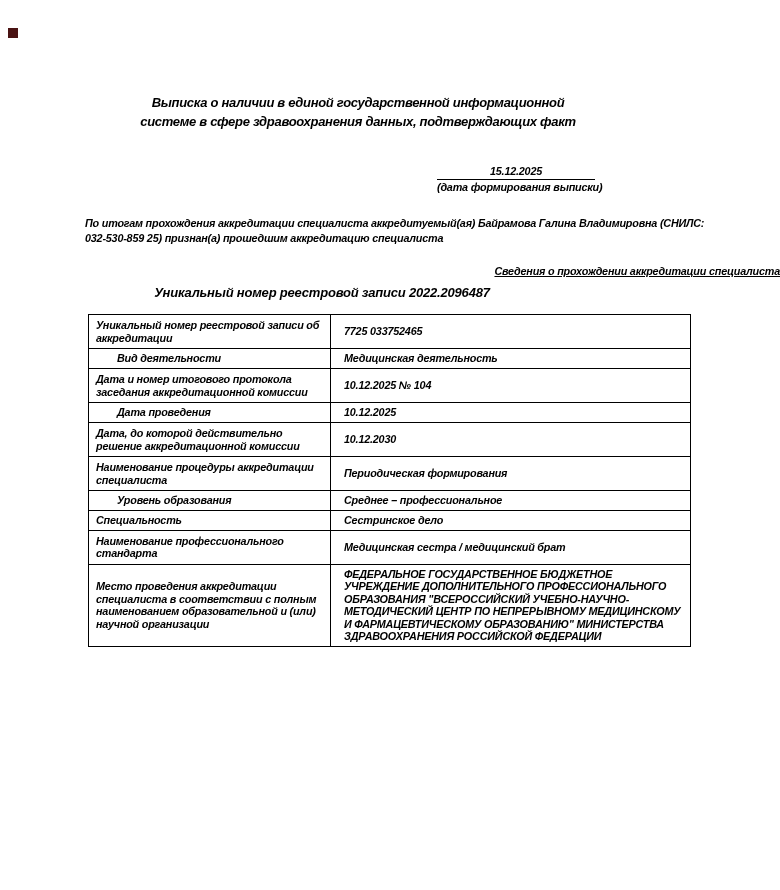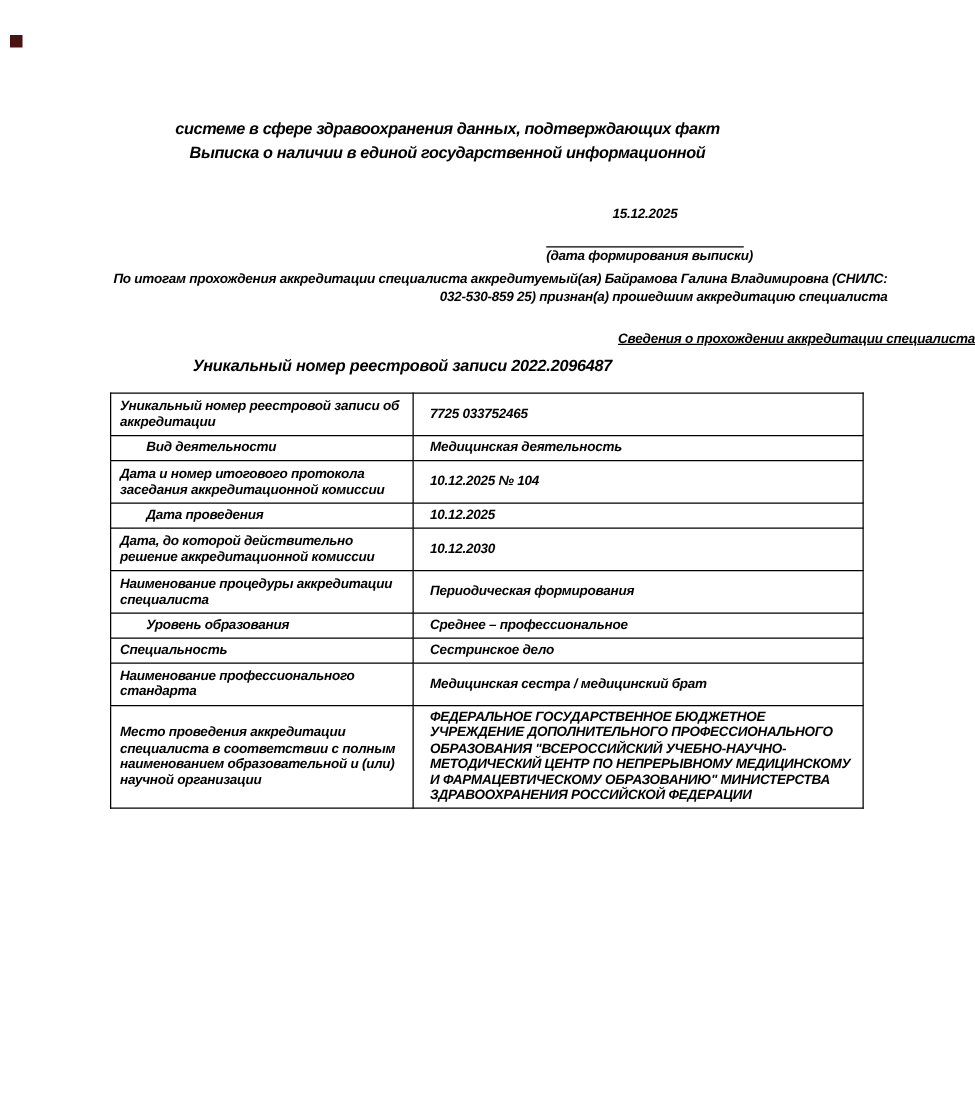--- a/index.html
+++ b/index.html
@@ -31,32 +31,32 @@
     letter-spacing: -0.3px;
   }
   .date-block {
     position: absolute;
     left: 437px; top: 165px;
     width: 158px;
     text-align: center;
     font-size: 10.8px;
   }
   .date-value {
-    padding-bottom: 20px;
+    padding-bottom: 2px;
     border-bottom: 1.5px solid #000;
   }
   .date-caption {
     padding-top: 1px;
     white-space: nowrap;
   }
   .intro {
     position: absolute;
-    left: 70px; top: 216px;
+    left: 85px; top: 216px;
     width: 640px;
-    text-align: right;
+    text-align: left;
     font-size: 10.8px;
     line-height: 15px;
   }
   .intro-line { white-space: nowrap; }
   .section-heading {
     position: absolute;
     left: 0; top: 265px;
     width: 780px;
     text-align: right;
     font-size: 10.8px;
@@ -93,22 +93,22 @@
   tr.rbig td { height: 78px; }
 </style>
 </head>
 <body>
 
 <div class="page">
 
   <div class="corner-mark"></div>
 
   <div class="doc-title">
+    <div>Выписка о наличии в единой государственной информационной</div>
     <div>системе в сфере здравоохранения данных, подтверждающих факт</div>
-    <div>Выписка о наличии в единой государственной информационной</div>
   </div>
 
   <div class="date-block">
     <div class="date-value">15.12.2025</div>
     <div class="date-caption">(дата формирования выписки)</div>
   </div>
 
   <div class="intro">
     <div class="intro-line">По итогам прохождения аккредитации специалиста аккредитуемый(ая) Байрамова Галина Владимировна (СНИЛС:</div>
     <div class="intro-line">032-530-859 25) признан(а) прошедшим аккредитацию специалиста</div>

